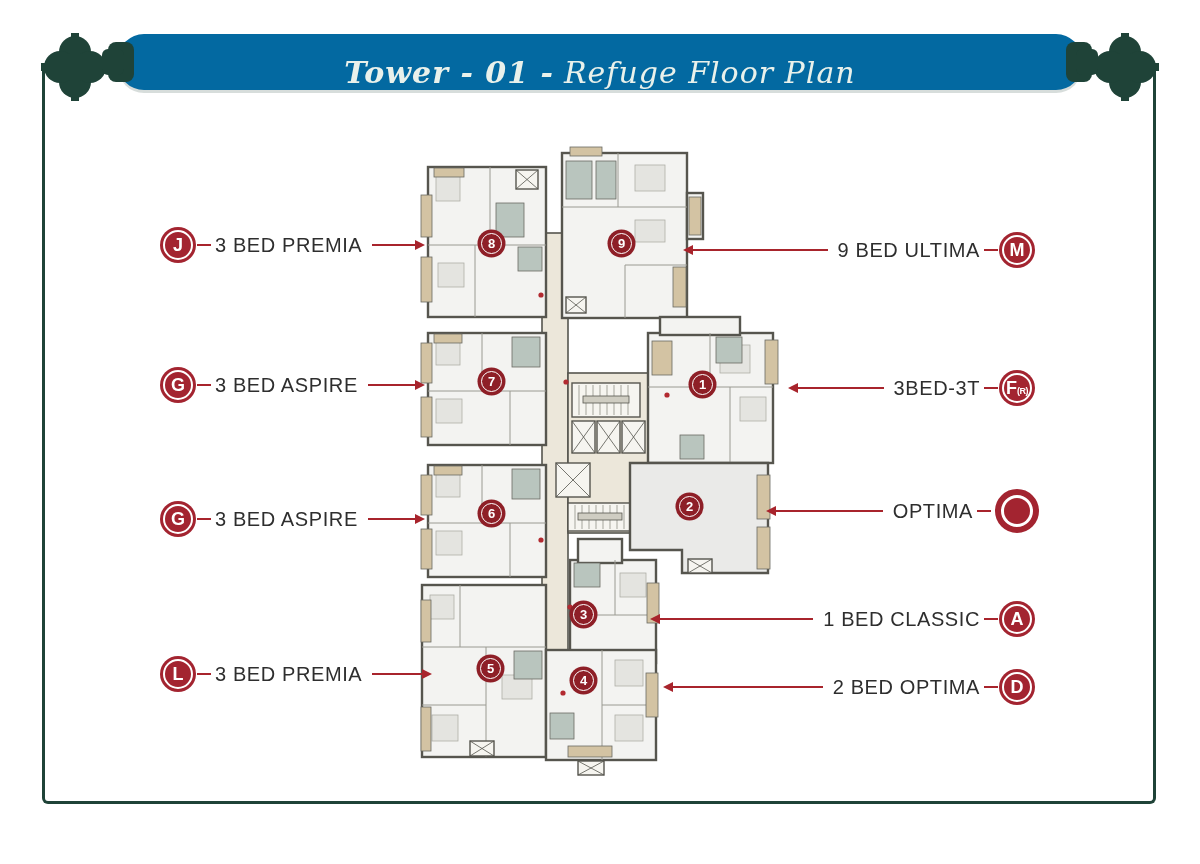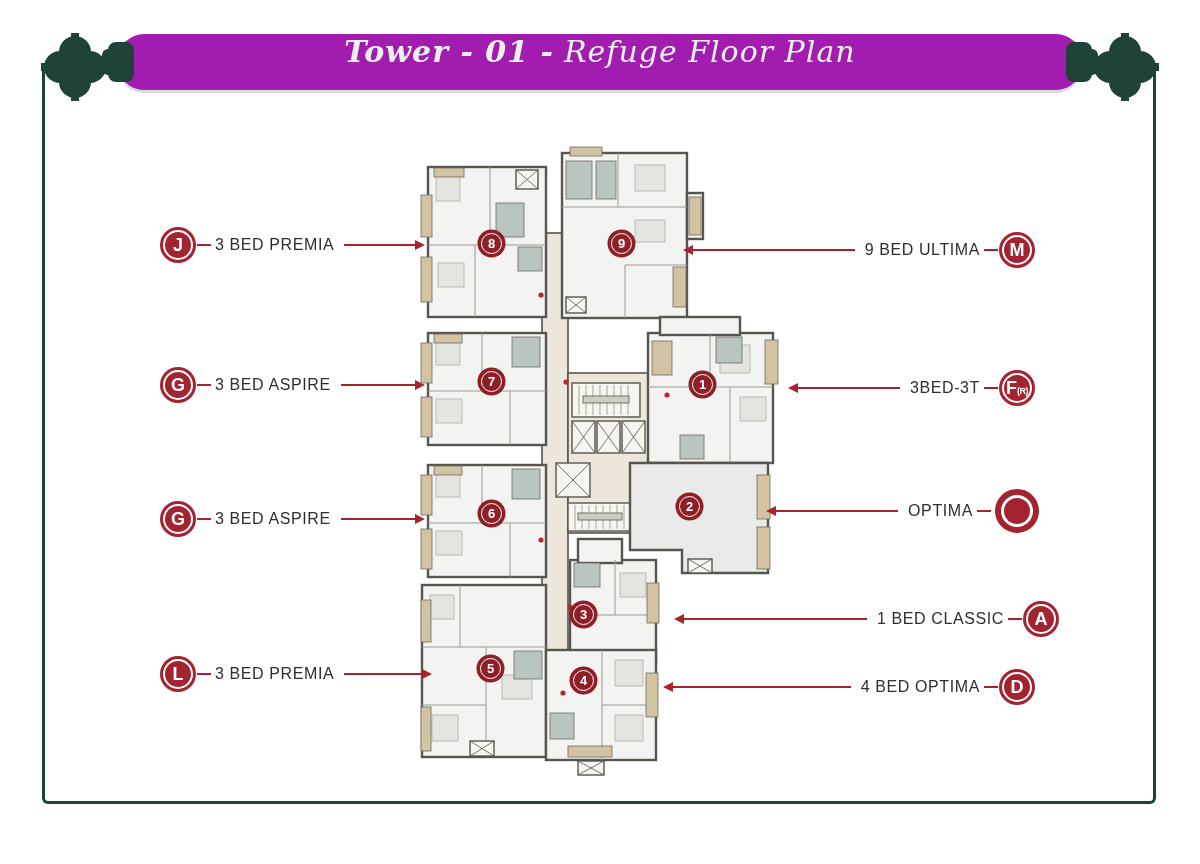--- a/index.html
+++ b/index.html
@@ -12,22 +12,22 @@
   .frame-border {
     position:absolute; left:42px; top:66px; width:1114px; height:738px;
     border:3px solid #1f4338; border-top:none; border-radius:0 0 6px 6px;
   }
   .quatrefoil { position:absolute; top:30px; width:74px; height:74px; }
   .quatrefoil.qleft  { left:38px; }
   .quatrefoil.qright { left:1088px; }
   
   .banner {
     position:absolute; left:118px; top:34px; width:964px; height:56px;
-    background:#a21caf; border-radius:26px;
-    display:flex; align-items:flex-start; justify-content:center;
+    background:#0369a1; border-radius:26px;
+    display:flex; align-items:flex-end; justify-content:center;
     box-shadow:0 3px 0 rgba(31,67,56,0.18);
   }
   .banner .cap { position:absolute; background:#1f4338; border-radius:8px; }
   .cap.c1l { left:-10px; top:8px;  width:26px; height:40px; }
   .cap.c2l { left:-16px; top:15px; width:22px; height:26px; border-radius:6px; }
   .cap.c1r { right:-10px; top:8px;  width:26px; height:40px; }
   .cap.c2r { right:-16px; top:15px; width:22px; height:26px; border-radius:6px; }
   .banner-title {
     font-family:"DejaVu Serif", serif; font-style:italic;
     color:#e9f1eb; font-size:30px; letter-spacing:1px; white-space:nowrap;
@@ -46,21 +46,21 @@
     line-height:1;
   }
   .badge .sub { font-size:9px; font-weight:bold; margin-top:7px; letter-spacing:-0.5px; }
   .badge-refuge {
     width:44px; height:44px; border-radius:50%; background:#ffffff;
     border:6px solid #a32430; display:flex; align-items:center; justify-content:center;
     flex:0 0 auto;
   }
   .badge-refuge .disk { width:26px; height:26px; border-radius:50%; background:#a32430; }
   .co-label {
-    font-size:16px; color:#2e2e2e; letter-spacing:0.6px; white-space:nowrap;
+    font-size:20px; color:#2e2e2e; letter-spacing:0.6px; white-space:nowrap;
     font-weight:400;
   }
   .connector { width:14px; height:2px; background:#a8242c; margin:0 4px; flex:0 0 auto; }
   .lead-line { flex:1 1 auto; height:2px; background:#a8242c; position:relative; }
   .lead-line.gap-l { margin-left:10px; }
   .lead-line.gap-r { margin-right:10px; }
   .ah { width:0; height:0; flex:0 0 auto; }
   .ah-right { border-top:5px solid transparent; border-bottom:5px solid transparent; border-left:10px solid #a8242c; }
   .ah-left  { border-top:5px solid transparent; border-bottom:5px solid transparent; border-right:10px solid #a8242c; }
   
@@ -401,33 +401,33 @@
   <div class="callout" style="left:766px; top:489px; width:273px;">
     <div class="ah ah-left"></div>
     <div class="lead-line gap-r"></div>
     <div class="co-label">OPTIMA</div>
     <div class="connector"></div>
     <div class="badge-refuge">
         <div class="disk"></div>
       </div>
   </div>
 
-  <div class="callout" style="left:674px; top:597px; width:382px;">
+  <div class="callout" style="left:650px; top:597px; width:382px;">
     <div class="ah ah-left"></div>
     <div class="lead-line gap-r"></div>
     <div class="co-label">1 BED CLASSIC</div>
     <div class="connector"></div>
     <div class="badge">
         <span>A</span>
       </div>
   </div>
 
   <div class="callout" style="left:663px; top:665px; width:369px;">
     <div class="ah ah-left"></div>
     <div class="lead-line gap-r"></div>
-    <div class="co-label">4 BED OPTIMA</div>
+    <div class="co-label">2 BED OPTIMA</div>
     <div class="connector"></div>
     <div class="badge">
         <span>D</span>
       </div>
   </div>
 
 </div>
 
 </body></html>

